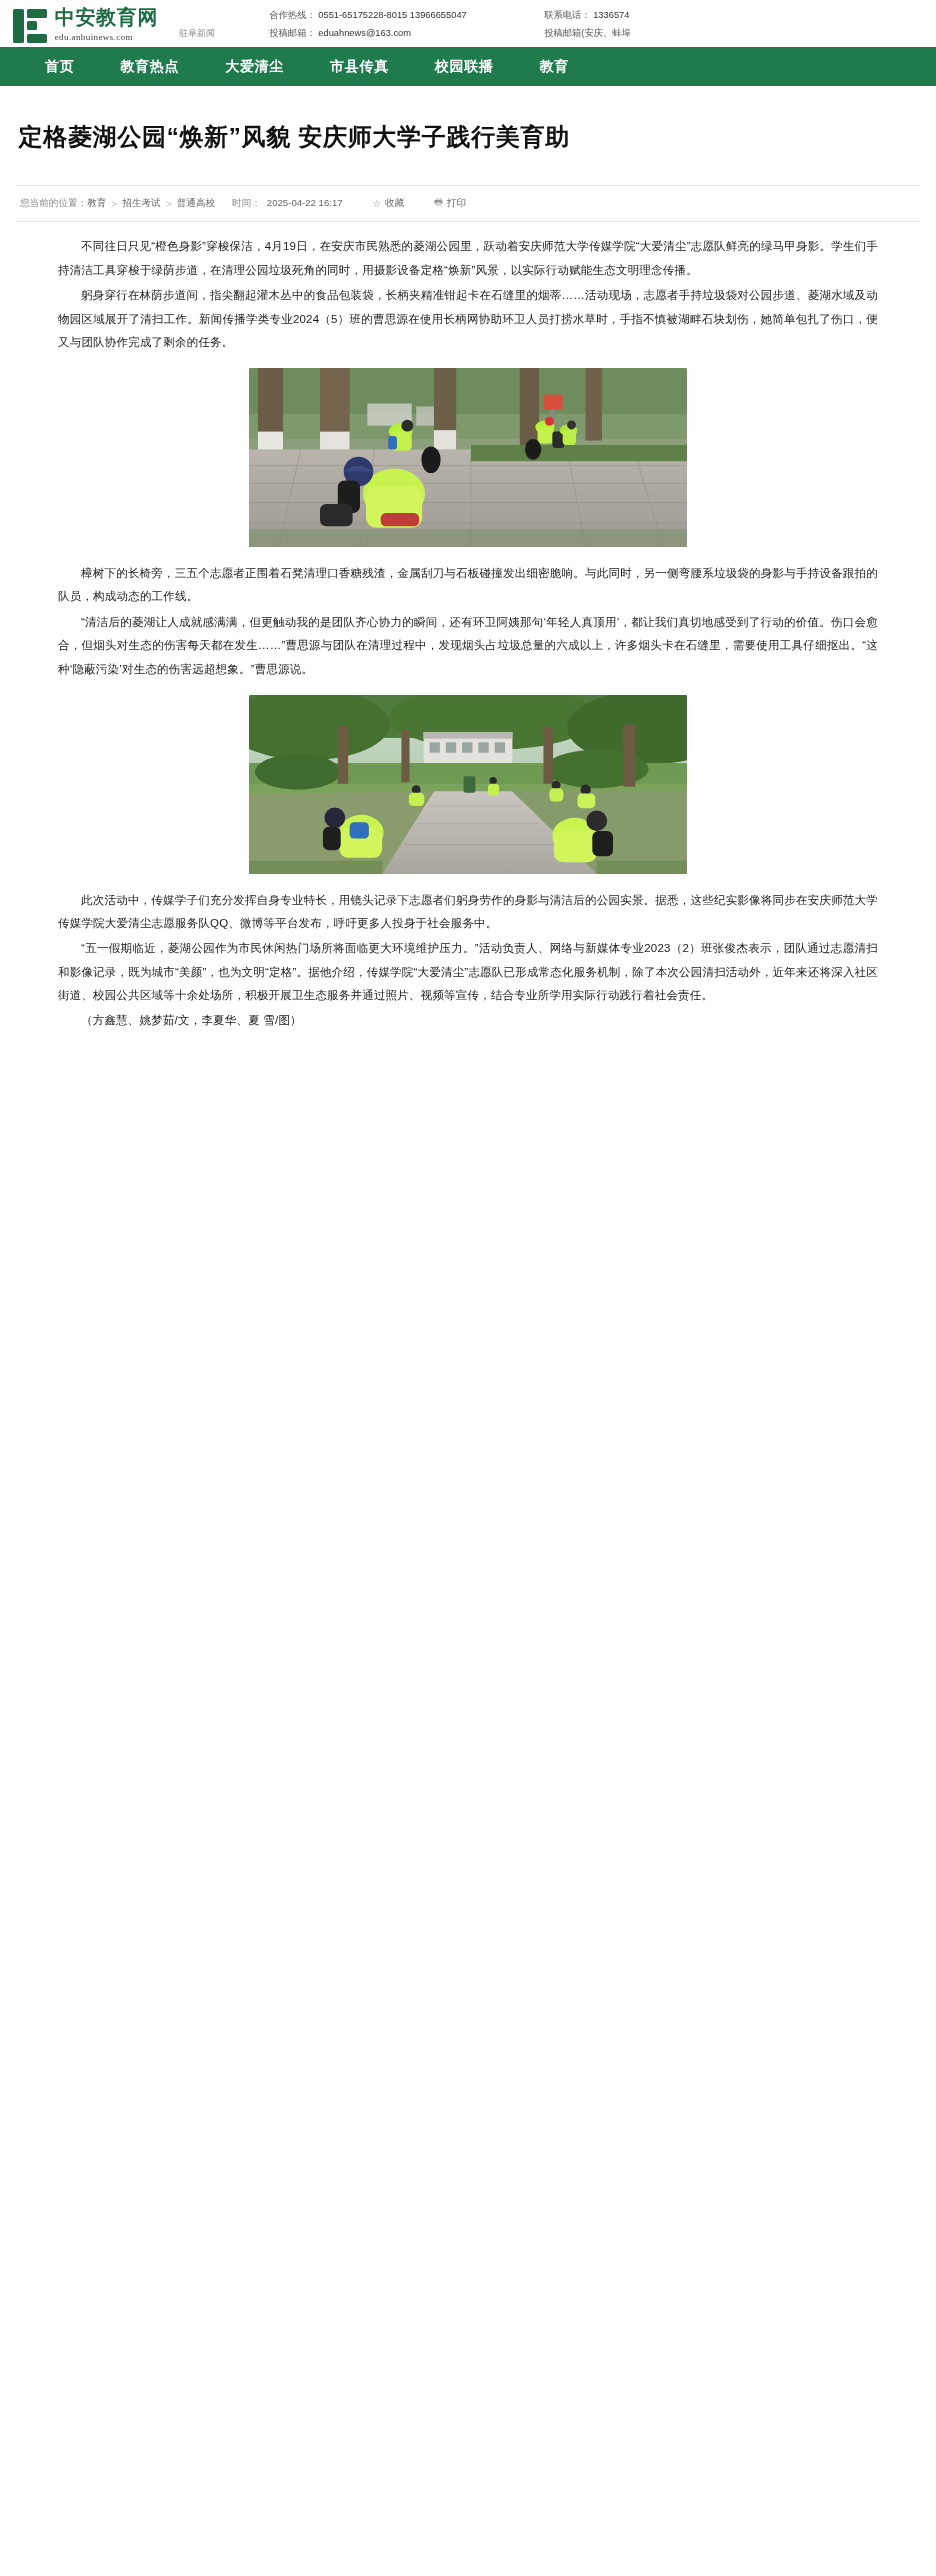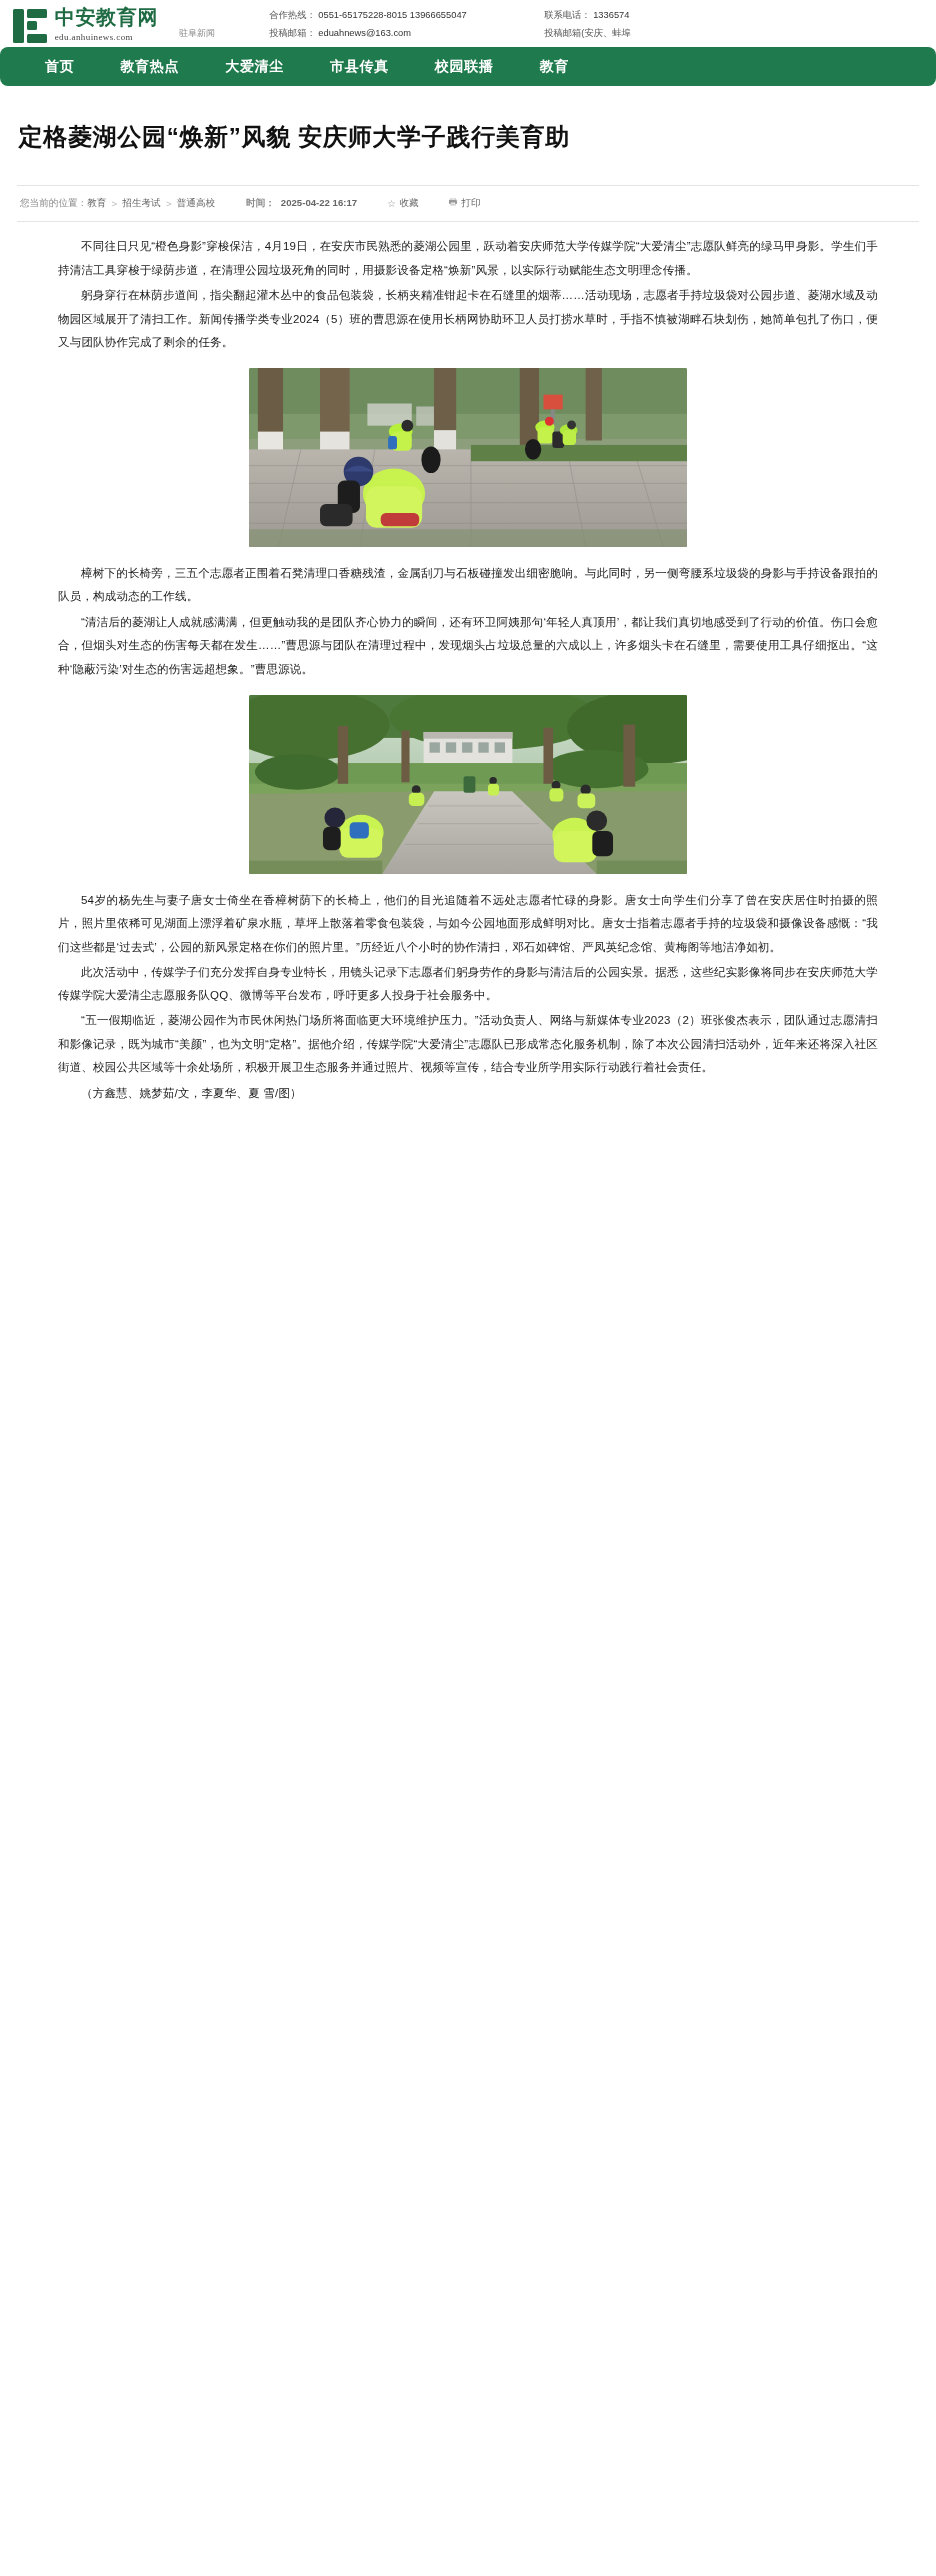--- a/index.html
+++ b/index.html
@@ -74,21 +74,20 @@
   .contact-right { margin-left: 67px; }
 
   
   .nav {
     background: #1f7a4d;
     height: 39px;
     display: flex;
     align-items: center;
     padding-left: 22px;
     overflow: hidden;
-    border-radius: 8px;
   }
   .nav-item {
     color: #ffffff;
     font-size: 14px;
     font-weight: bold;
     padding: 0 23px;
     white-space: nowrap;
     line-height: 39px;
     letter-spacing: 0.7px;
   }
@@ -112,21 +111,21 @@
     border-bottom: 0.7px solid #e4e4e4;
     padding: 9.6px 3px;
     display: flex;
     align-items: center;
     font-size: 9.6px;
     color: #777;
   }
   .meta-bar .crumb-label { color: #888; }
   .meta-bar .crumb-sep { margin: 0 5.2px; color: #bbb; }
   .meta-bar .crumb-link { color: #666; }
-  .meta-bar .time { margin-left: 31px; color: #888; font-weight: bold; }
+  .meta-bar .time { margin-left: 17px; color: #888; }
   .meta-bar .time .tval { color: #666; margin-left: 6px; }
   .meta-bar .act { margin-left: 30px; color: #666; display: inline-flex; align-items: center; gap: 3.7px; }
   .star, .printer { display: inline-block; color: #999; }
 
   .content {
     padding: 13.3px 41px 7.4px 41px;
   }
   .content p {
     font-size: 11.5px;
     line-height: 2.05;
@@ -397,19 +396,18 @@
           <rect x="412" y="184" width="58" height="42" rx="12" fill="#d2f55c"></rect>
           <circle cx="470" cy="170" r="14" fill="#2b2b2b"></circle>
           <rect x="464" y="184" width="28" height="34" rx="8" fill="#1e1e1e"></rect>
         </g>
 
         <rect x="0" y="224" width="180" height="18" fill="#6e8a54" opacity="0.8"></rect>
         <rect x="470" y="224" width="122" height="18" fill="#6e8a54" opacity="0.8"></rect>
       </svg>
     </div>
 
-    <p>54岁的杨先生与妻子唐女士倚坐在香樟树荫下的长椅上，他们的目光追随着不远处志愿者忙碌的身影。唐女士向学生们分享了曾在安庆居住时拍摄的照片，照片里依稀可见湖面上漂浮着矿泉水瓶，草坪上散落着零食包装袋，与如今公园地面形成鲜明对比。唐女士指着志愿者手持的垃圾袋和摄像设备感慨：“我们这些都是‘过去式’，公园的新风景定格在你们的照片里。”历经近八个小时的协作清扫，邓石如碑馆、严凤英纪念馆、黄梅阁等地洁净如初。</p>
     <p>此次活动中，传媒学子们充分发挥自身专业特长，用镜头记录下志愿者们躬身劳作的身影与清洁后的公园实景。据悉，这些纪实影像将同步在安庆师范大学传媒学院大爱清尘志愿服务队QQ、微博等平台发布，呼吁更多人投身于社会服务中。</p>
     <p>“五一假期临近，菱湖公园作为市民休闲热门场所将面临更大环境维护压力。”活动负责人、网络与新媒体专业2023（2）班张俊杰表示，团队通过志愿清扫和影像记录，既为城市“美颜”，也为文明“定格”。据他介绍，传媒学院“大爱清尘”志愿队已形成常态化服务机制，除了本次公园清扫活动外，近年来还将深入社区街道、校园公共区域等十余处场所，积极开展卫生态服务并通过照片、视频等宣传，结合专业所学用实际行动践行着社会责任。</p>
     <p class="last">（方鑫慧、姚梦茹/文，李夏华、夏 雪/图）</p>
   </div>
 </div>
 
 
 </body></html>

